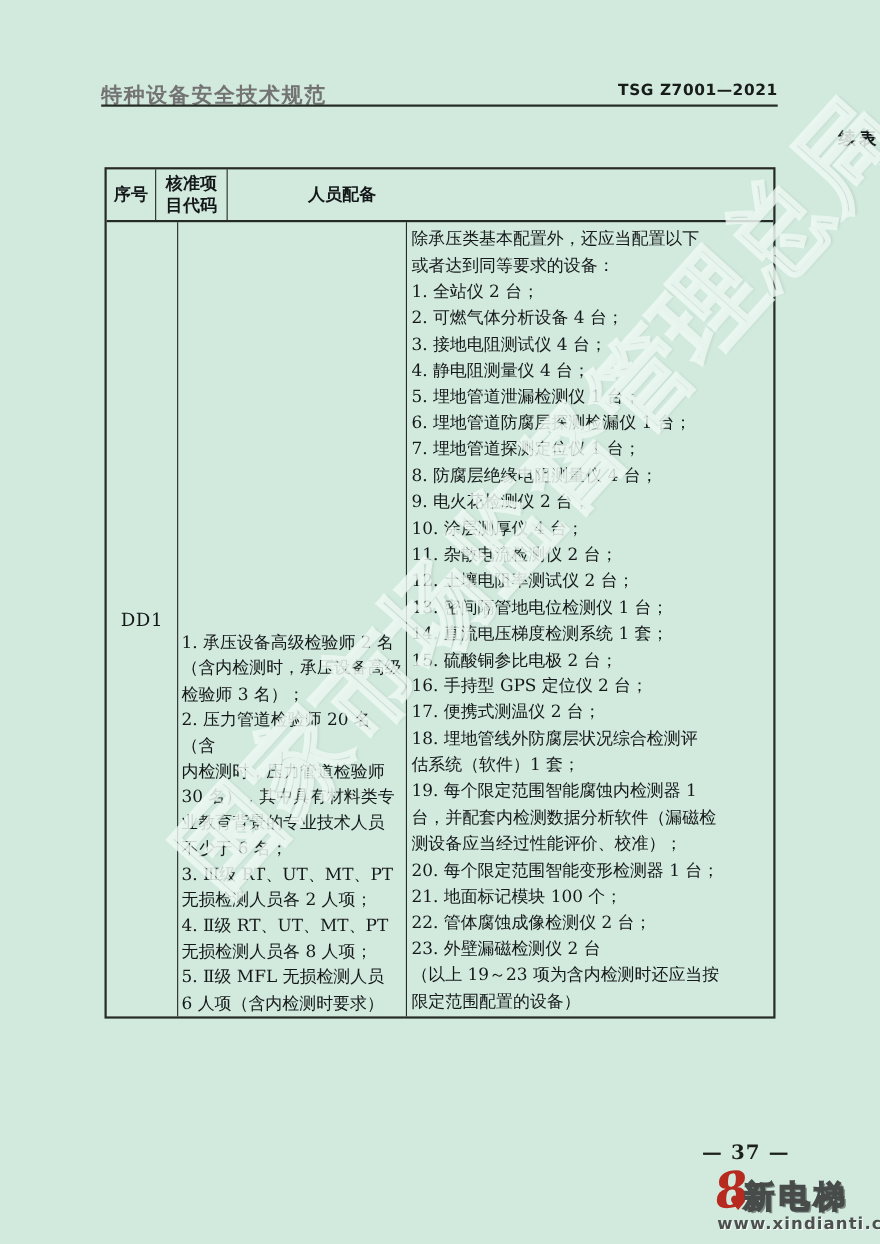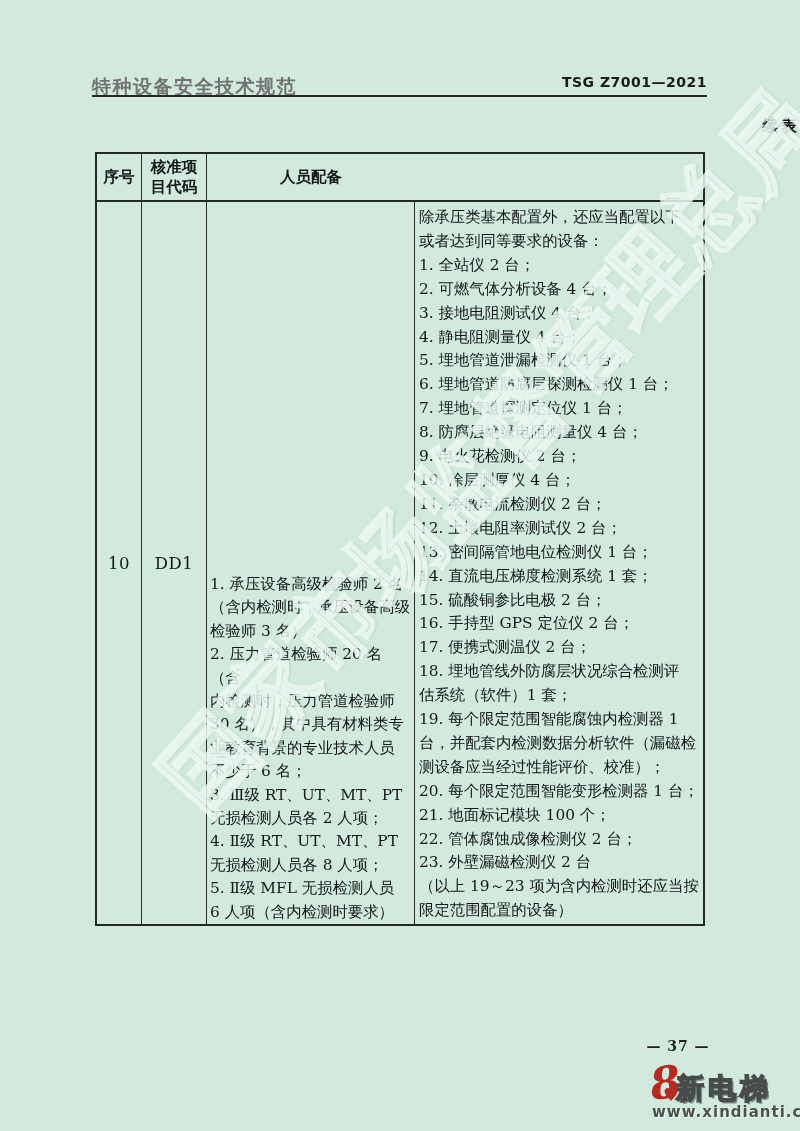--- a/index.html
+++ b/index.html
@@ -54,21 +54,21 @@
     text-align:center;font-family:"DejaVu Sans","Liberation Sans",sans-serif;
     font-weight:bold;font-size:90px;letter-spacing:3px;line-height:110px;
     color:rgba(255,255,255,0.14);
     -webkit-text-stroke:2.5px rgba(240,250,245,0.78);
     text-shadow:2px 2px 2px rgba(150,170,160,0.25);
     z-index:10;pointer-events:none;white-space:nowrap;
   }
   
   .pageno{
     position:absolute;left:638px;top:1038px;width:80px;text-align:center;
-    font-size:14px;font-weight:600;letter-spacing:1px;color:#1c201d;
+    font-size:18px;font-weight:600;letter-spacing:1px;color:#1c201d;
   }
   .logo-glyph{
     position:absolute;left:650px;top:1061px;
     font-family:"DejaVu Serif","Liberation Serif",serif;
     font-style:italic;font-weight:bold;font-size:44px;color:#b62a20;
     transform:rotate(-8deg);line-height:1;
   }
   .logo-heart{
     position:absolute;left:663px;top:1086px;font-size:18px;color:#b62a20;line-height:1;
   }
@@ -98,21 +98,20 @@
   <div class="caption">续表</div>
 
   <div class="tbl">
     <div class="thead">
       <div class="c h c1">序号</div>
       <div class="c h c2">核准项
 目代码</div>
       <div class="c h c3">人员配备</div>
     </div>
     <div class="tbody">
-      <div class="c b c1">10</div>
       <div class="c b c2">DD1</div>
       <div class="c b c3">
         <div class="txt">1. 承压设备高级检验师 2 名
 （含内检测时，承压设备高级
 检验师 3 名）；
 2. 压力管道检验师 20 名（含
 内检测时，压力管道检验师
 30 名），其中具有材料类专
 业教育背景的专业技术人员
 不少于 6 名；

